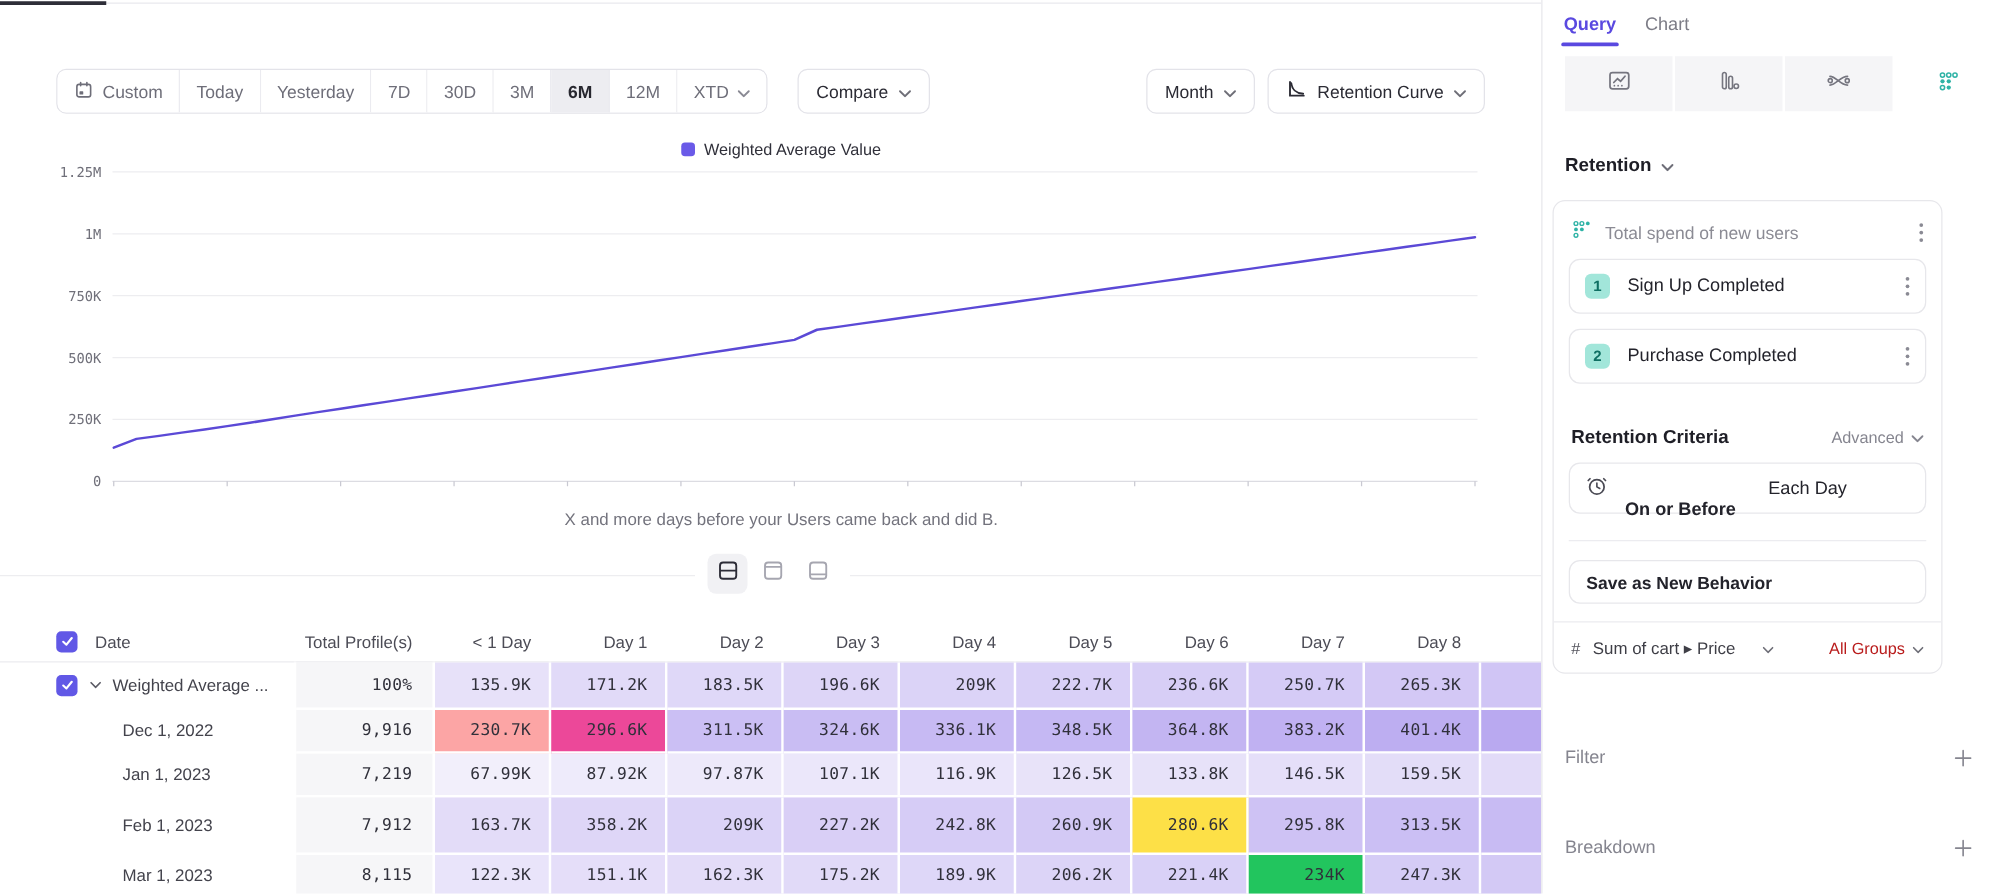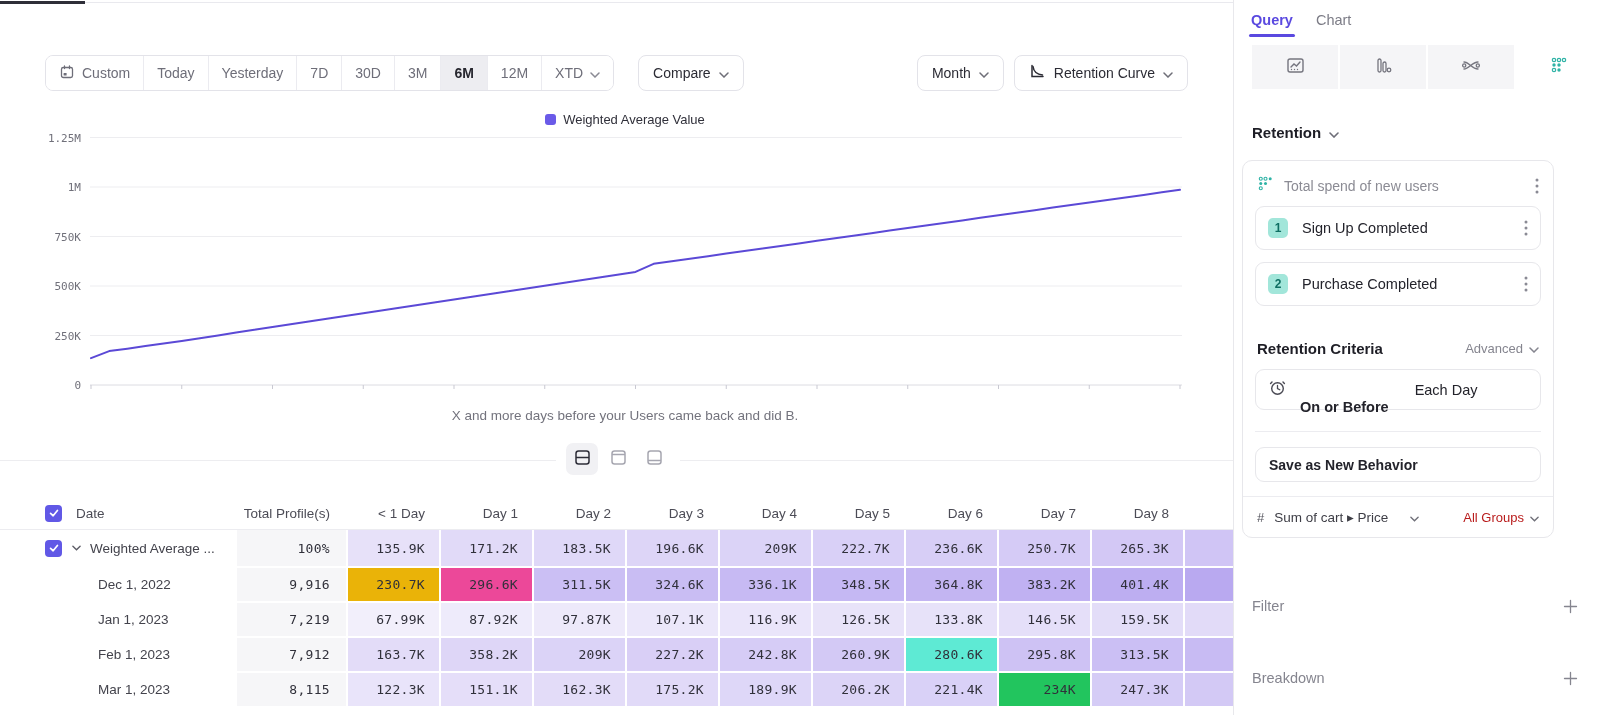--- a/index.html
+++ b/index.html
@@ -327,21 +327,21 @@
         </div>
         <div class="t-cell col-part" style="background: rgb(208, 197, 245);"></div>
       </div>
       <div class="t-row body-row" style="height: 35px;">
         <div class="t-cell col-date" style="padding-left: 98px;">
           <span class="date-label">Dec 1, 2022</span>
         </div>
         <div class="t-cell col-total">
           <span class="cell-val mono">9,916</span>
         </div>
-        <div class="t-cell col-day" style="background: #eab308;">
+        <div class="t-cell col-day" style="background: #fca5a5;">
           <span class="cell-val mono">230.7K</span>
         </div>
         <div class="t-cell col-day" style="background: #ec4899;">
           <span class="cell-val mono">296.6K</span>
         </div>
         <div class="t-cell col-day" style="background: rgb(203, 191, 244);">
           <span class="cell-val mono">311.5K</span>
         </div>
         <div class="t-cell col-day" style="background: rgb(201, 189, 243);">
           <span class="cell-val mono">324.6K</span>
@@ -392,21 +392,21 @@
           <span class="cell-val mono">133.8K</span>
         </div>
         <div class="t-cell col-day" style="background: rgb(229, 223, 249);">
           <span class="cell-val mono">146.5K</span>
         </div>
         <div class="t-cell col-day" style="background: rgb(227, 221, 248);">
           <span class="cell-val mono">159.5K</span>
         </div>
         <div class="t-cell col-part" style="background: rgb(226, 219, 248);"></div>
       </div>
-      <div class="t-row body-row" style="height: 35px;">
+      <div class="t-row body-row" style="height: 46px;">
         <div class="t-cell col-date" style="padding-left: 98px;">
           <span class="date-label">Feb 1, 2023</span>
         </div>
         <div class="t-cell col-total">
           <span class="cell-val mono">7,912</span>
         </div>
         <div class="t-cell col-day" style="background: rgb(227, 220, 248);">
           <span class="cell-val mono">163.7K</span>
         </div>
         <div class="t-cell col-day" style="background: rgb(222, 214, 247);">
@@ -417,21 +417,21 @@
         </div>
         <div class="t-cell col-day" style="background: rgb(217, 207, 246);">
           <span class="cell-val mono">227.2K</span>
         </div>
         <div class="t-cell col-day" style="background: rgb(214, 204, 246);">
           <span class="cell-val mono">242.8K</span>
         </div>
         <div class="t-cell col-day" style="background: rgb(211, 201, 245);">
           <span class="cell-val mono">260.9K</span>
         </div>
-        <div class="t-cell col-day" style="background: #5eead4;">
+        <div class="t-cell col-day" style="background: #fde047;">
           <span class="cell-val mono">280.6K</span>
         </div>
         <div class="t-cell col-day" style="background: rgb(206, 194, 244);">
           <span class="cell-val mono">295.8K</span>
         </div>
         <div class="t-cell col-day" style="background: rgb(203, 191, 244);">
           <span class="cell-val mono">313.5K</span>
         </div>
         <div class="t-cell col-part" style="background: rgb(200, 187, 243);"></div>
       </div>

